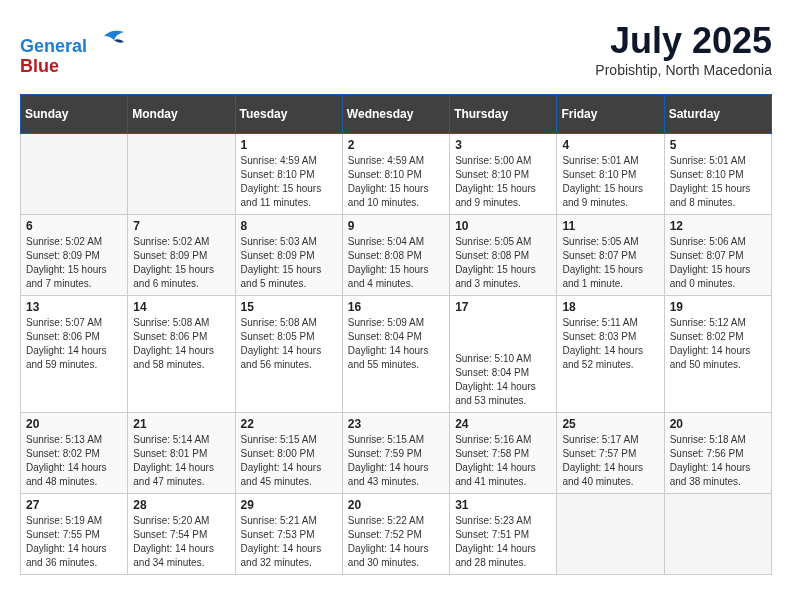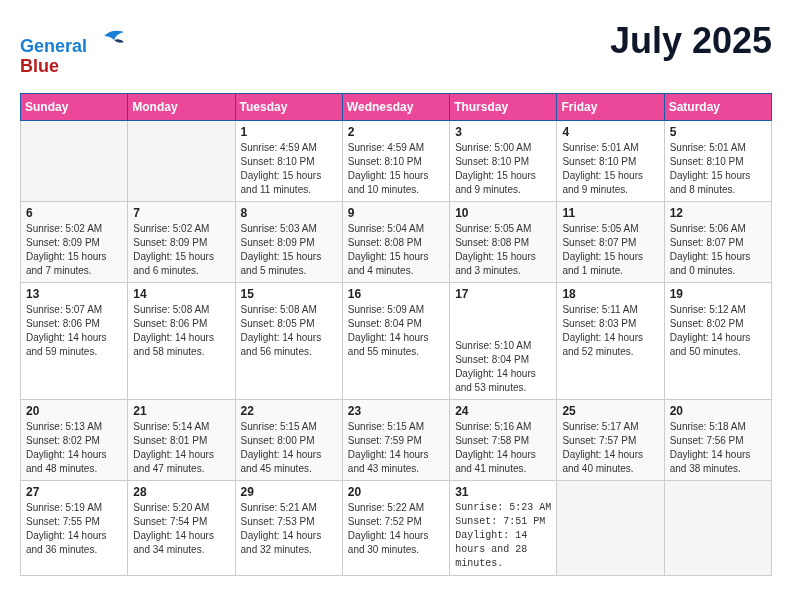--- a/index.html
+++ b/index.html
@@ -45,25 +45,25 @@
     .subtitle {
       font-size: 14px;
       color: #333;
     }
     .calendar {
       width: 100%;
       border-collapse: collapse;
       border: 1px solid #ccc;
     }
     .calendar th {
-      background-color: #ec4899;
+      background-color: #404040;
       color: #fff;
       font-size: 12px;
       font-weight: bold;
-      padding: 6px 4px;
+      padding: 12px 4px;
       text-align: left;
       border: 1px solid #1a5aa8;
     }
     .calendar td {
       vertical-align: top;
       border: 1px solid #ccc;
       padding: 4px 5px;
       font-size: 10px;
       color: #333;
       width: 107px;
@@ -99,20 +99,21 @@
         <svg class="logo-icon" viewBox="0 0 32 20" xmlns="http://www.w3.org/2000/svg">
           <path d="M8 10 Q16 2 28 6 Q20 8 18 14 Q14 10 8 10Z" fill="#1a7fd4"></path>
           <path d="M18 14 Q22 18 28 16 Q24 12 18 14Z" fill="#1a3a6c"></path>
         </svg>
         <br><span style="color:#b91c1c;">Blue</span>
       </div>
     </div>
   </div>
   <div class="title-block">
     <div class="month-title">July 2025</div>
+    <div class="subtitle">Probishtip, North Macedonia</div>
   </div>
 </div>
 
 <table class="calendar">
   <thead>
     <tr>
     <th>Sunday</th>
         <th>Monday</th>
         <th>Tuesday</th>
         <th>Wednesday</th>
@@ -308,21 +309,21 @@
 Daylight: 14 hours and 32 minutes.</div>
         </td>
         <td>
           <span class="day-num">20</span>
           <div class="cell-content" style="white-space: pre-line;">Sunrise: 5:22 AM
 Sunset: 7:52 PM
 Daylight: 14 hours and 30 minutes.</div>
         </td>
         <td>
           <span class="day-num">31</span>
-          <div class="cell-content" style="white-space: pre-line; font-family: Liberation Mono, monospace;">Sunrise: 5:23 AM
+          <div class="cell-content" style="white-space: pre-line;">Sunrise: 5:23 AM
 Sunset: 7:51 PM
 Daylight: 14 hours and 28 minutes.</div>
         </td>
         <td class="empty-cell"></td>
         <td class="empty-cell"></td>
       </tr>
     </tbody>
 </table>
 
 </body></html>

